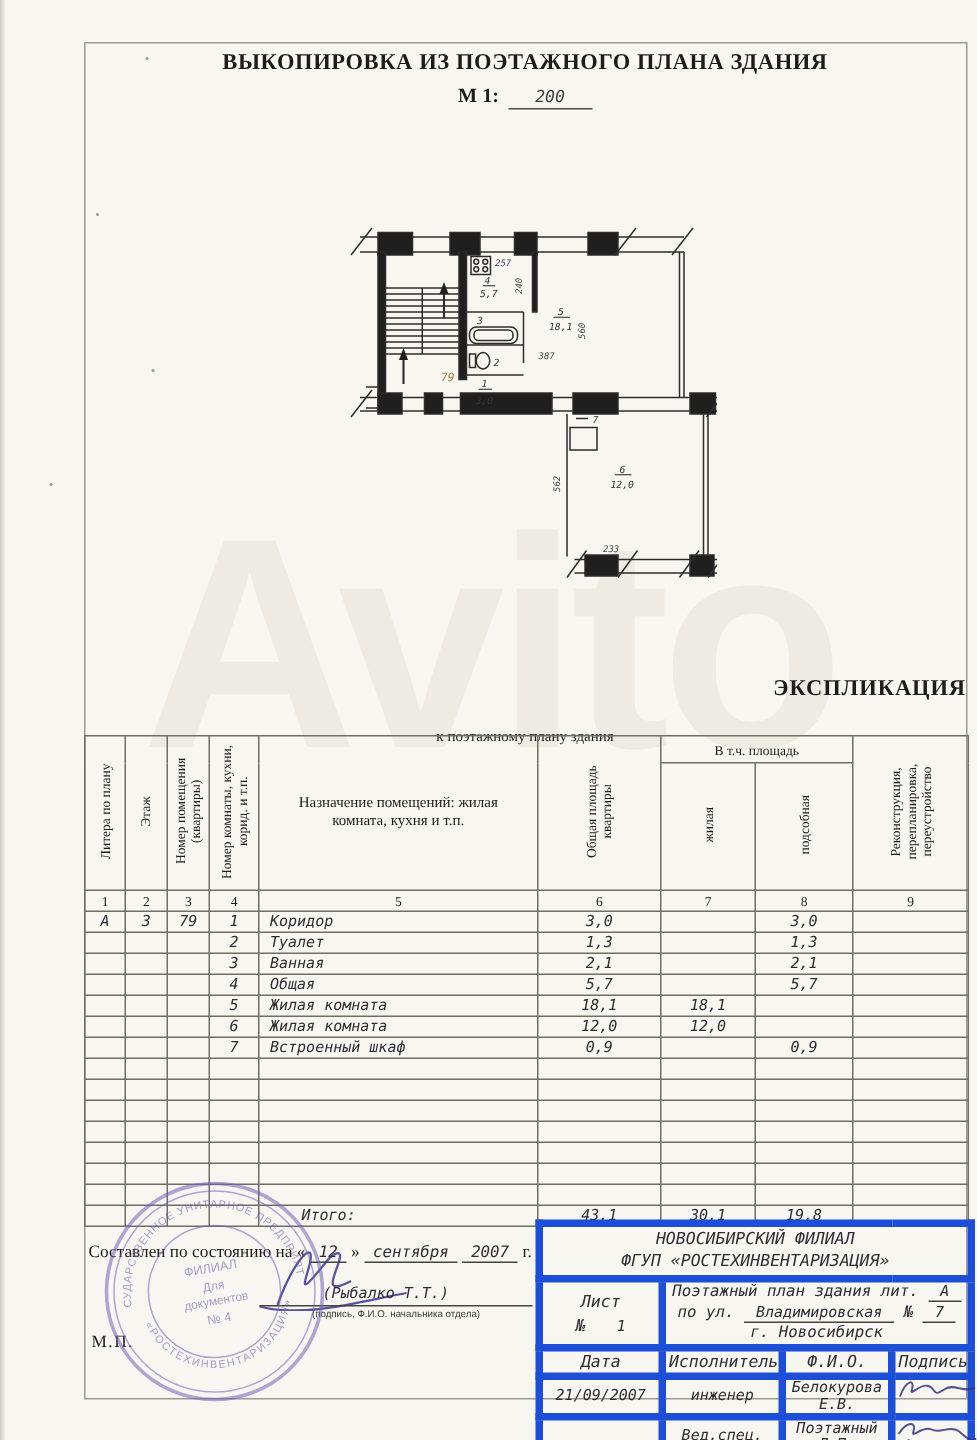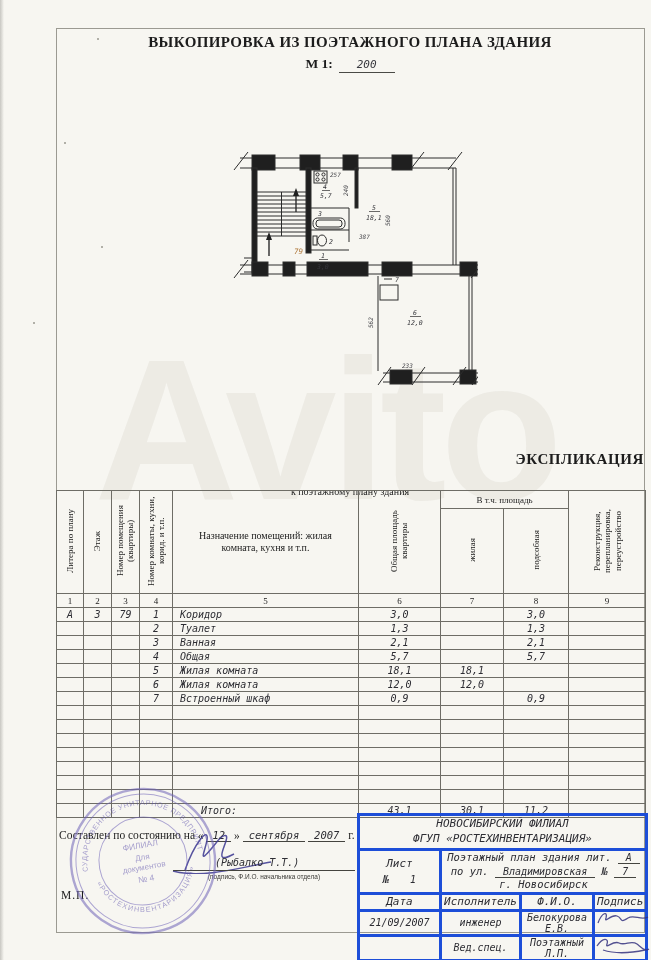--- a/index.html
+++ b/index.html
@@ -68,21 +68,21 @@
   .sig-caption{position:absolute;left:173px;top:873px;width:182px;text-align:center;
     font-size:6.5px;color:#3a3a36;font-family:"Liberation Sans",sans-serif;}
   .mp{position:absolute;left:61px;top:889px;font-size:11.5px;font-weight:normal;letter-spacing:1px;}
   .paraph{position:absolute;left:155px;top:826px;}
   .stamp{position:absolute;left:68px;top:786px;transform:rotate(-10deg);opacity:.55;pointer-events:none;}
   .stamp text{font-family:"Liberation Sans",sans-serif;fill:#5f53ad;}
 
   
   table.br{position:absolute;left:357px;top:813px;width:288px;border-collapse:collapse;table-layout:fixed;
     font-family:"Liberation Sans",sans-serif;font-size:11px;color:#222;}
-  table.br td{border:3px solid #1d4ed8;padding:0 2px;vertical-align:middle;}
+  table.br td{border:5px solid #1d4ed8;padding:0 2px;vertical-align:middle;}
   td.org{height:32px;text-align:center;line-height:1.35;font-size:11px;}
   td.sheet{height:40px;vertical-align:top;padding:2px 0 0 6px;font-size:11px;}
   td.plancell{height:40px;font-size:10.5px;text-align:center;line-height:1.3;}
   .ub{font-family:"DejaVu Sans Mono",monospace;font-style:italic;font-size:10px;
      border-bottom:1px solid #44443f;padding:0 8px;color:#2d2d33;}
   tr.hdr4 td{height:14px;text-align:center;font-size:11px;}
   tr.valr td{height:16px;text-align:center;}
   td.twc{font-family:"DejaVu Sans Mono",monospace;font-style:italic;font-size:10px;color:#2d2d33;}
   td.sigcell{position:relative;overflow:visible;}
   .inksig{position:absolute;left:0;top:-3px;}
@@ -416,21 +416,21 @@
         <td></td>
       </tr>
     <tr class="dr totals">
       <td></td>
         <td></td>
         <td></td>
         <td></td>
       <td class="nm">Итого:</td>
       <td>43,1</td>
       <td>30,1</td>
-      <td>11,2</td>
+      <td>19,8</td>
       <td></td>
     </tr>
   </tbody>
 </table>
 
 <div class="compiled">
   <span>Составлен по состоянию на</span>
   <span>«</span>
   <span class="u">12</span>
   <span>»</span>

